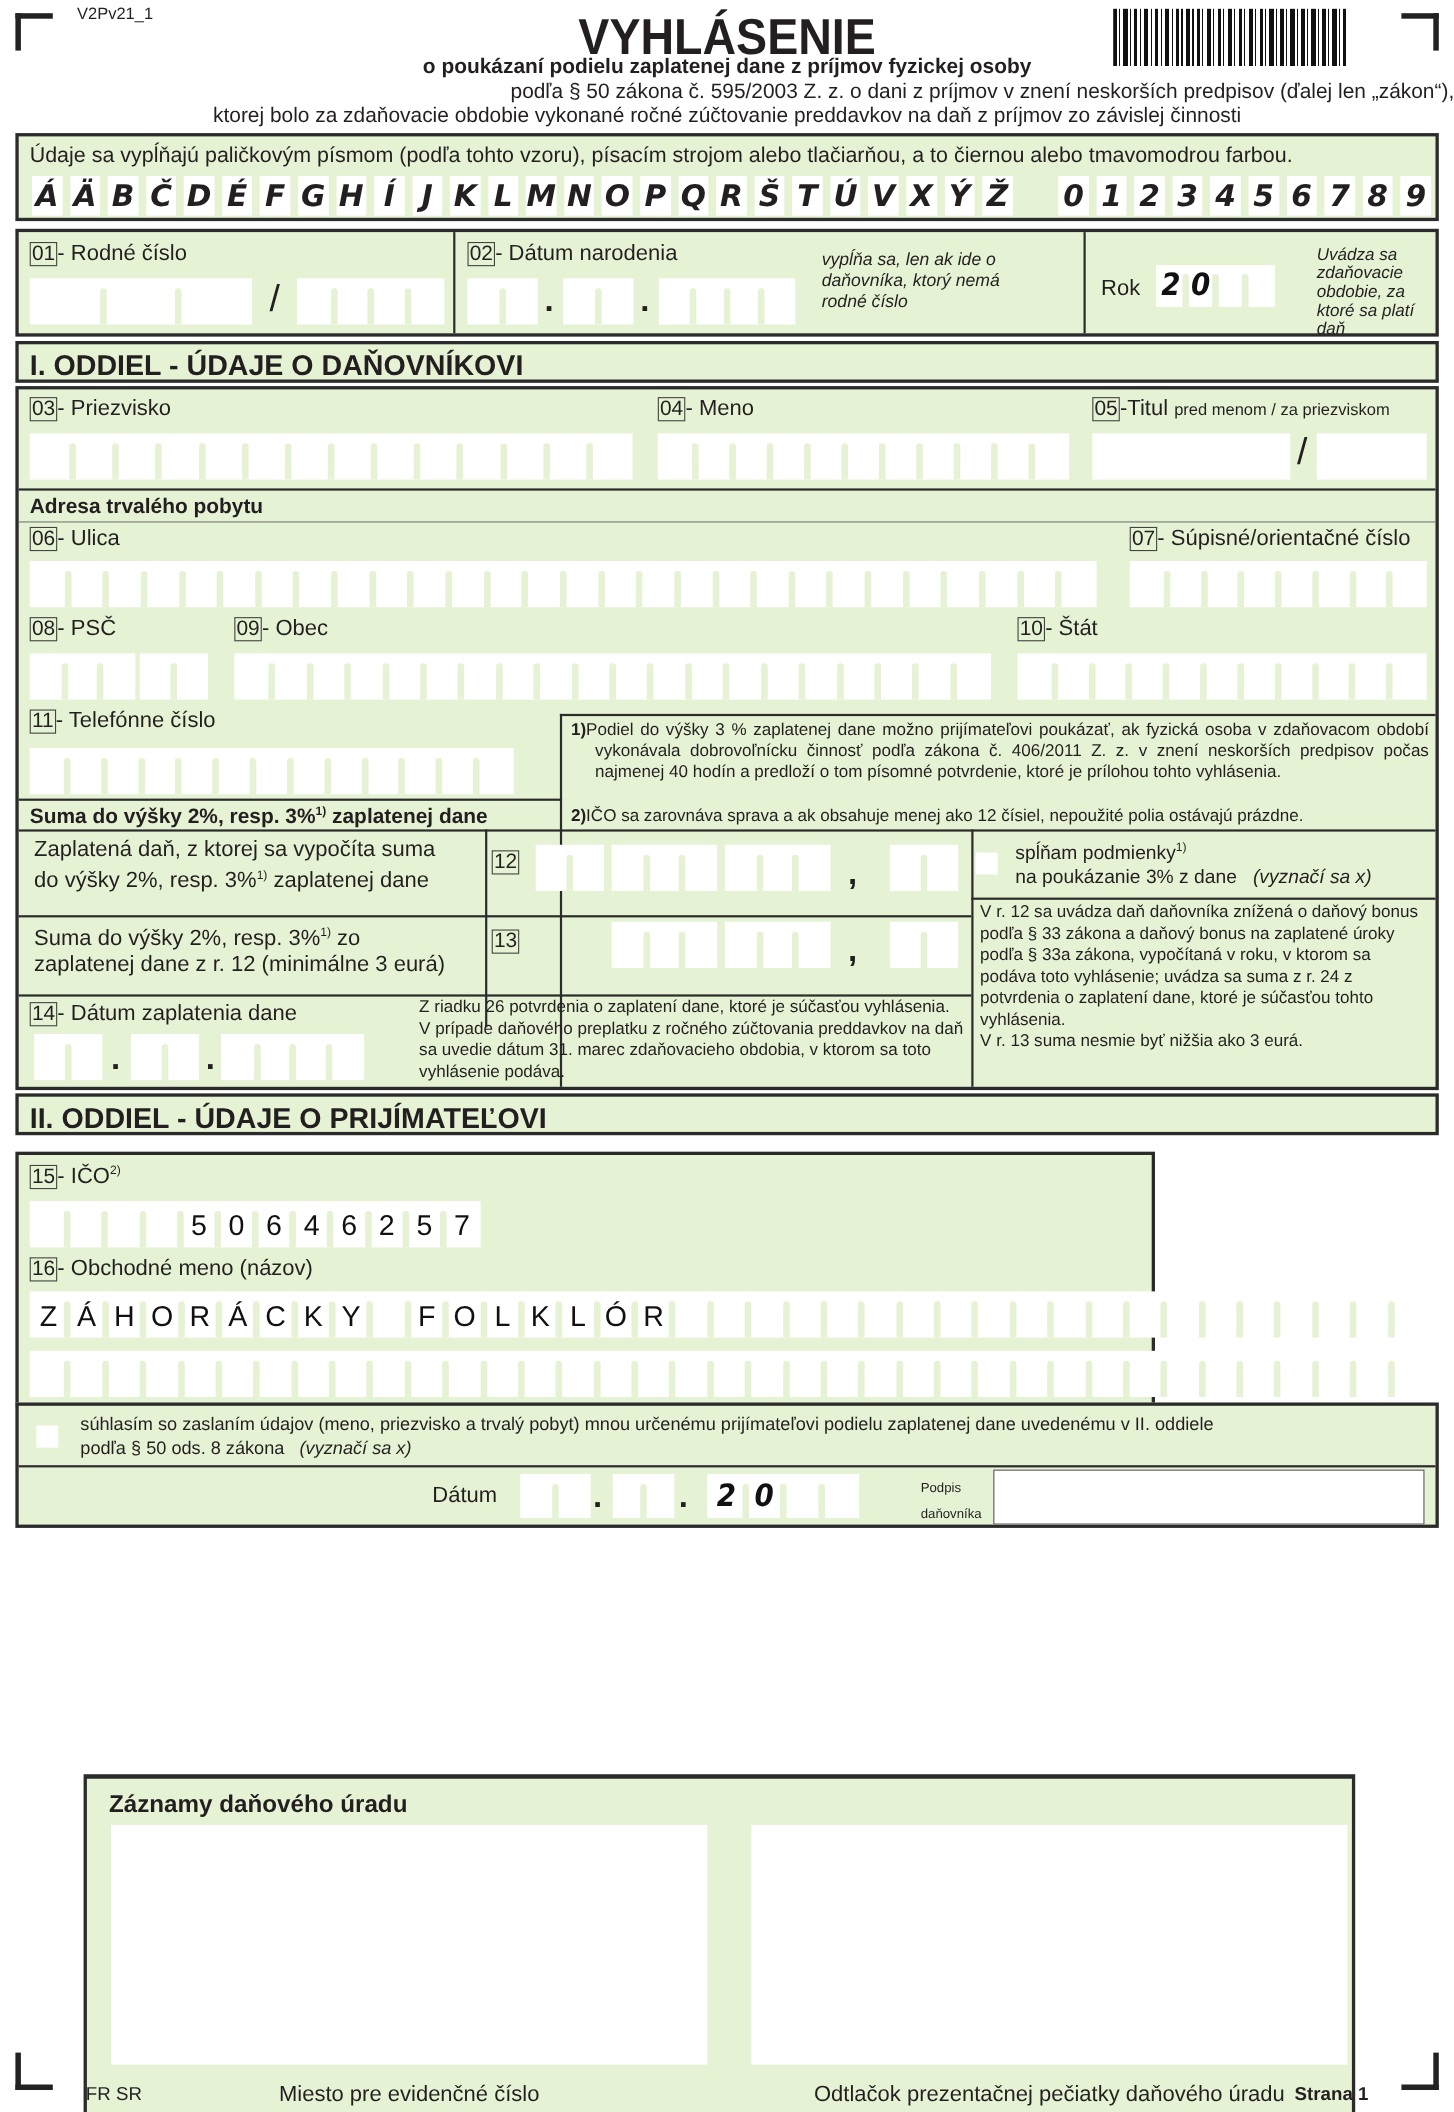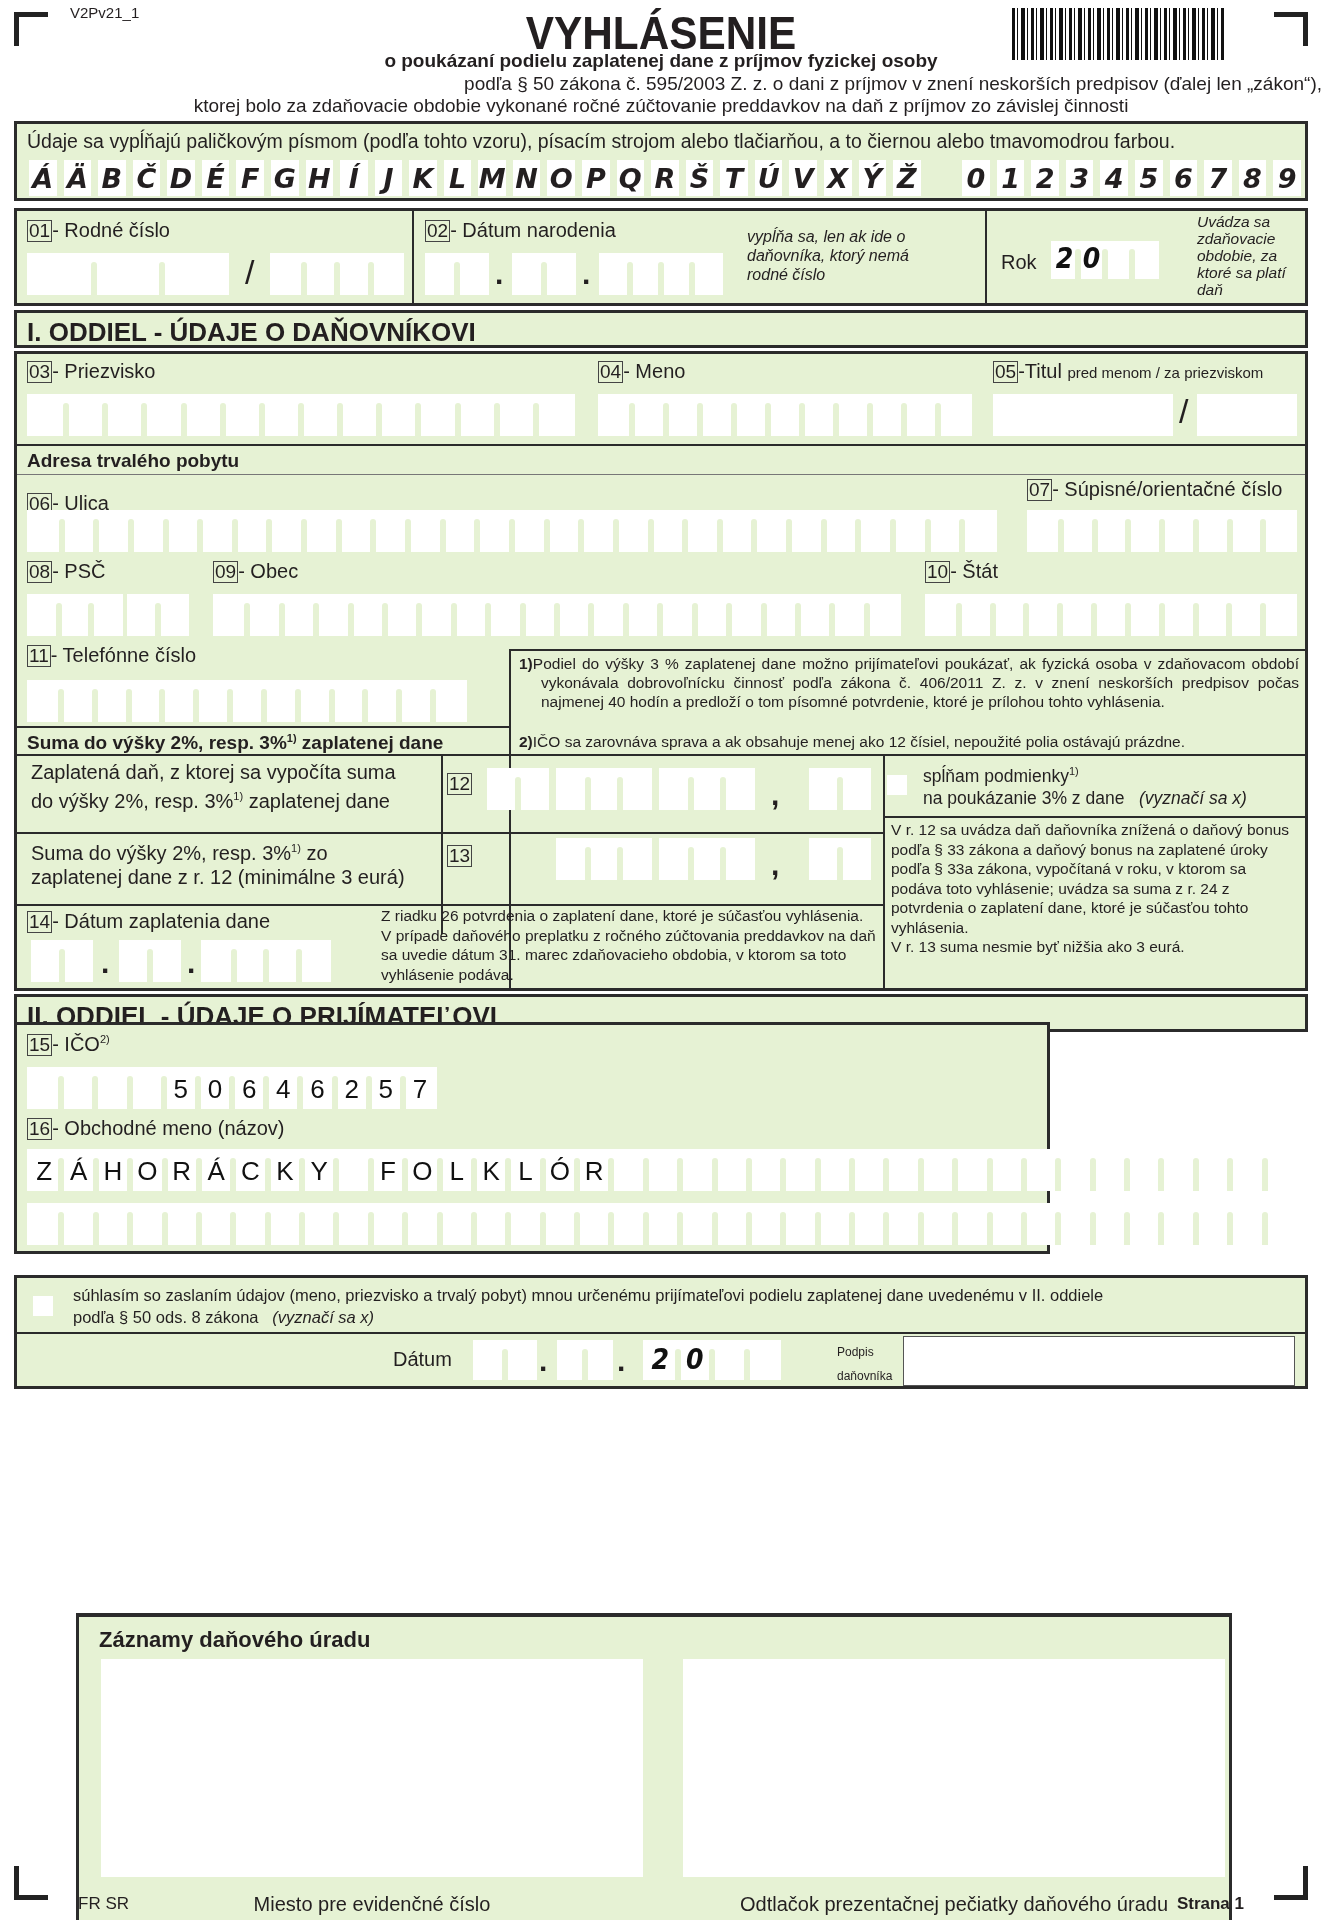--- a/index.html
+++ b/index.html
@@ -132,21 +132,21 @@
       <div class="cell">
         <span class="ch hw">0</span>
       </div>
       <div class="cell">
         <span class="ch hw"></span>
       </div>
       <div class="cell">
         <span class="ch hw"></span>
       </div>
     </div>
-  <div class="abs small it" style="left:1180px;top:2px;width:100px;font-size:15.5px;line-height:17px;">Uvádza sa zdaňovacie obdobie, za ktoré sa platí daň</div>
+  <div class="abs small it" style="left:1180px;top:12px;width:100px;font-size:15.5px;line-height:17px;">Uvádza sa zdaňovacie obdobie, za ktoré sa platí daň</div>
 </div>
 
 <div class="abs green box" style="left:14px;top:310px;width:1294px;height:38px;border-width:3px;">
   <div class="abs sec-title" style="left:10px;top:4px;">
     <span>I. ODDIEL - </span><span>ÚDAJE O DAŇOVNÍKOVI</span>
   </div>
 </div>
 
 <div class="abs green box" style="left:14px;top:351px;width:1294px;height:640px;border-width:3px;">
 
@@ -187,21 +187,21 @@
     </div>
   <div class="sep" style="left:1162px;top:38px;font-weight:normal;font-size:34px;">/</div>
   <div class="cells" style="left:1180px;top:40px;width:100px;height:42px;">
       <div class="cell"></div>
     </div>
 
   <div class="abs" style="left:0;right:0;top:90px;border-top:2px solid #2b2b2b;"></div>
   <div class="abs lbl" style="left:10px;top:96px;font-weight:bold;font-size:19px;">Adresa trvalého pobytu</div>
   <div class="abs" style="left:0;right:0;top:120px;border-top:1px solid #777;"></div>
 
-  <div class="abs lbl" style="left:10px;top:124px;margin-top:14px;"><span class="num">06</span><span>- Ulica</span></div>
+  <div class="abs lbl" style="left:10px;top:124px;"><span class="num">06</span><span>- Ulica</span></div>
   <div class="cells" style="left:10px;top:156px;width:970px;height:42px;">
       <div class="cell"></div>
       <div class="cell"></div>
       <div class="cell"></div>
       <div class="cell"></div>
       <div class="cell"></div>
       <div class="cell"></div>
       <div class="cell"></div>
       <div class="cell"></div>
       <div class="cell"></div>
@@ -397,21 +397,21 @@
     </div>
   <div class="abs" style="left:364px;top:552px;width:496px;font-size:15.5px;line-height:19.5px;">Z riadku 26 potvrdenia o zaplatení dane, ktoré je súčasťou vyhlásenia. V prípade daňového preplatku z ročného zúčtovania preddavkov na daň sa uvedie dátum 31. marec zdaňovacieho obdobia, v ktorom sa toto vyhlásenie podáva.</div>
 </div>
 
 <div class="abs green box" style="left:14px;top:994px;width:1294px;height:38px;border-width:3px;">
   <div class="abs sec-title" style="left:10px;top:4px;">
     <span>II. ODDIEL - </span><span>ÚDAJE O PRIJÍMATEĽOVI</span>
   </div>
 </div>
 
-<div class="abs green box" style="left:14px;top:1022px;width:1036px;height:232px;border-width:3px;">
+<div class="abs green box" style="left:14px;top:1047px;width:1036px;height:232px;border-width:3px;">
   <div class="abs lbl" style="left:10px;top:8px;"><span class="num">15</span><span>- IČO</span><span class="sup">2)</span></div>
   <div class="cells" id="ico-cells" style="left:10px;top:42px;width:410px;height:42px;">
       <div class="cell">
         <span class="ch"></span>
       </div>
       <div class="cell">
         <span class="ch"></span>
       </div>
       <div class="cell">
         <span class="ch"></span>

